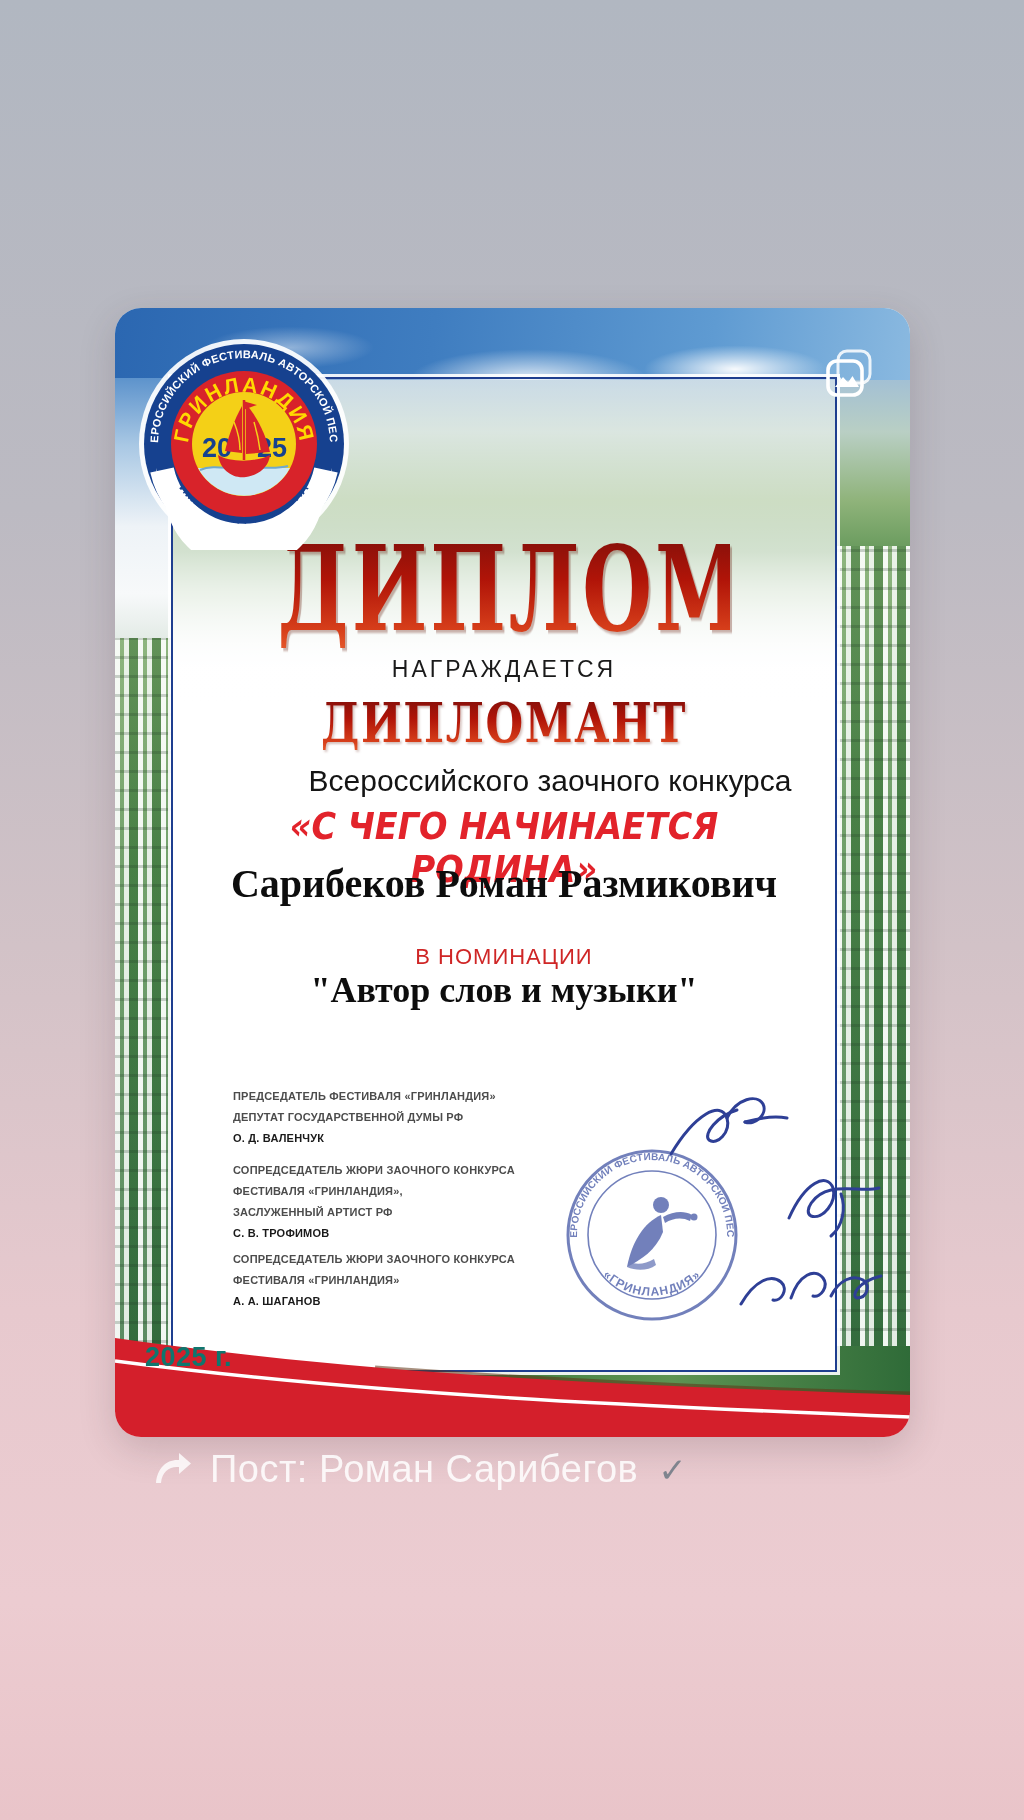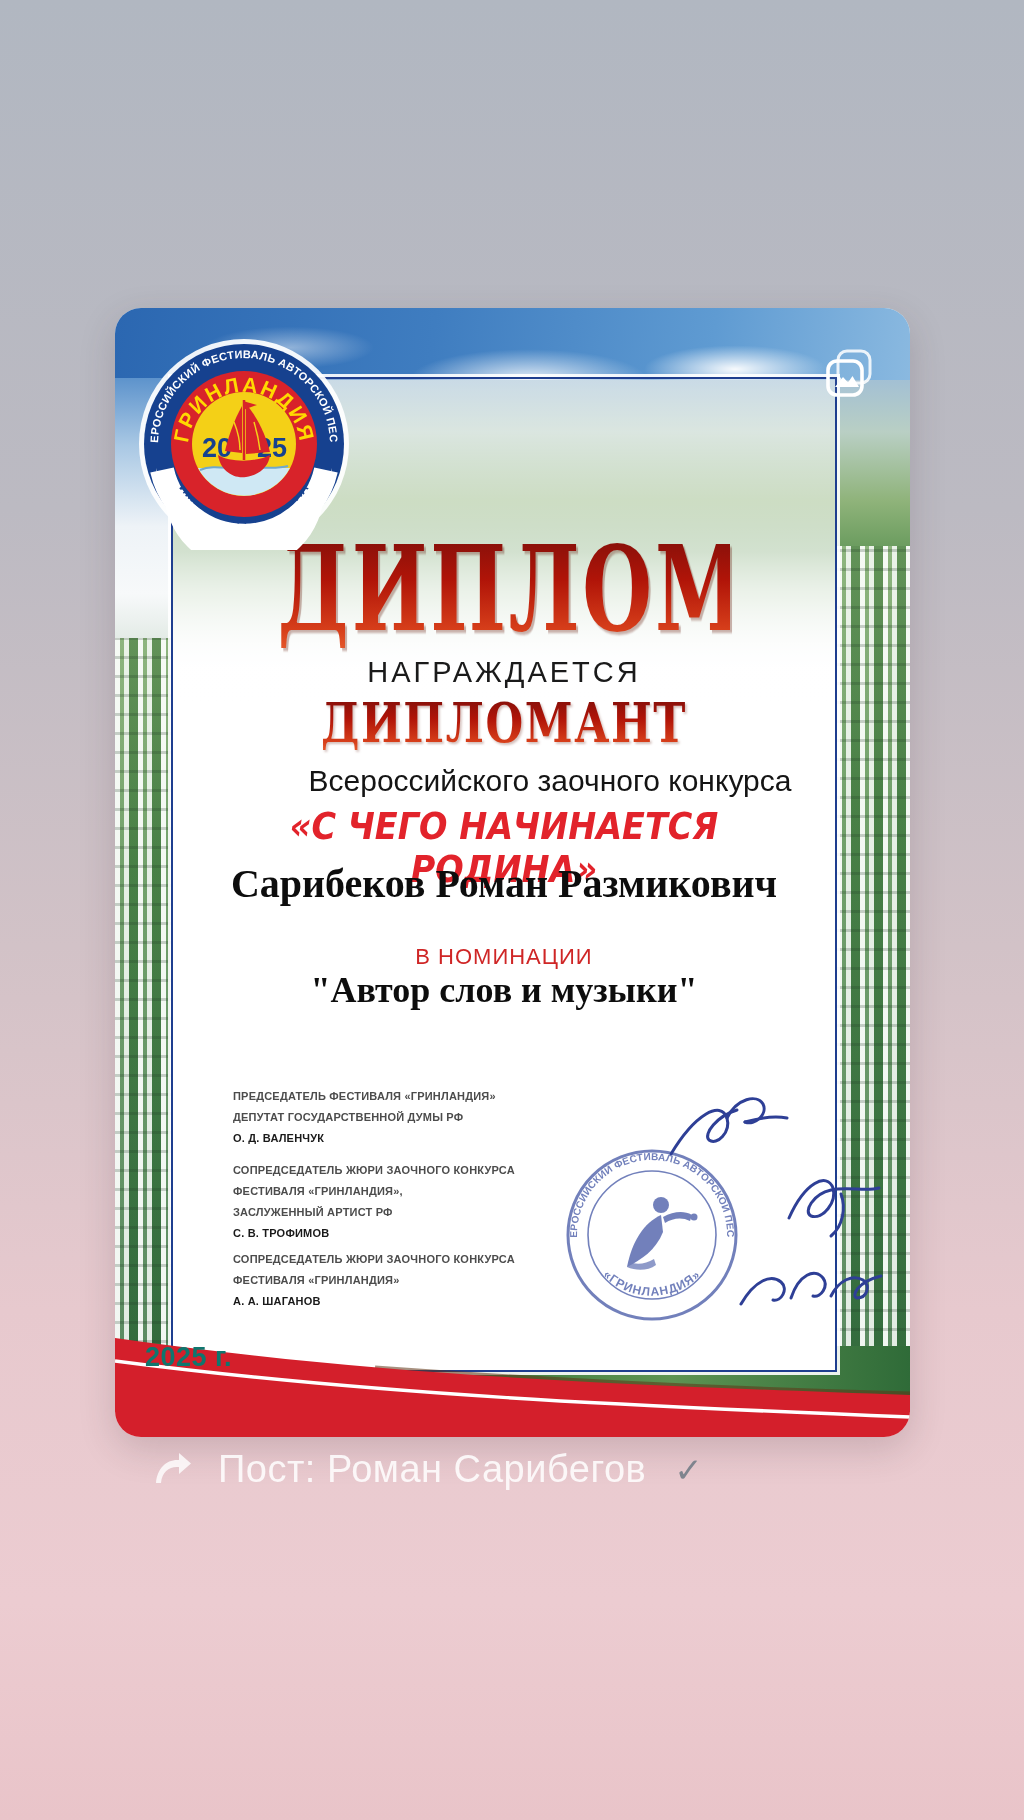--- a/index.html
+++ b/index.html
@@ -34,21 +34,21 @@
     border:2px solid #1e3e8f;box-shadow:0 0 0 3px rgba(255,255,255,.9);
     background:linear-gradient(180deg,rgba(255,255,255,.42) 0px,rgba(255,255,255,.55) 120px,rgba(255,255,255,.82) 210px,rgba(255,255,255,.98) 285px,#ffffff 330px);}
 
   
   .ctext{left:56px;width:666px;text-align:center;color:#111;}
   .grad-red{background:linear-gradient(180deg,#7f0f0a 0%,#b01408 42%,#d8401b 86%,#e3562a 100%);
     -webkit-background-clip:text;background-clip:text;color:transparent;
     font-family:"DejaVu Serif","Liberation Serif",serif;font-weight:700;}
   #t-diplom{top:222px;font-size:118px;line-height:1;letter-spacing:4px;transform:scaleX(.68);
     text-shadow:none;filter:drop-shadow(3px 3px 1px rgba(110,40,25,.35));}
-  #t-awlabel{top:348px;font-size:29px;letter-spacing:3px;color:#1a1a1a;}
+  #t-awlabel{top:348px;font-size:23px;letter-spacing:3px;color:#1a1a1a;}
   #t-grade{top:388px;font-size:54px;line-height:1;letter-spacing:2px;transform:scaleX(.8);
     filter:drop-shadow(2px 2px 1px rgba(110,40,25,.3));}
   #t-contesttype{top:456px;font-size:30px;color:#141414;margin-left:46px;}
   #t-contestname{top:498px;font-size:36px;font-weight:700;font-style:italic;color:#e2232b;
     font-family:"DejaVu Sans","Liberation Sans",sans-serif;letter-spacing:0;transform:scaleX(.93) scaleY(1.05);}
   #t-recipient{top:552px;font-size:40px;font-weight:700;color:#0d0d0d;
     font-family:"Liberation Serif","DejaVu Serif",serif;}
   #t-nomlabel{top:636px;font-size:22px;letter-spacing:1px;color:#cf2626;}
   #t-nomvalue{top:661px;font-size:36px;font-weight:700;color:#0d0d0d;
     font-family:"Liberation Serif","DejaVu Serif",serif;}
@@ -63,21 +63,21 @@
   #redband{left:0;top:1005px;}
   #year{left:30px;top:1034px;font-size:27px;font-weight:700;color:#0f766e;letter-spacing:.5px;}
 
   
   #logo{left:23px;top:30px;}
   #mediaicon{left:706px;top:38px;}
   #stamp{left:449px;top:839px;opacity:.85;}
   .signk{pointer-events:none;}
 
   
-  #caption{left:150px;top:1448px;display:flex;align-items:center;gap:24px;}
+  #caption{left:150px;top:1448px;display:flex;align-items:center;gap:16px;}
   #caption .cap-text{font-size:38px;color:rgba(255,255,255,.85);letter-spacing:.5px;}
   #caption .cap-check{font-size:34px;font-weight:700;color:#7f848e;font-family:"DejaVu Sans",sans-serif;margin-left:4px;}
 </style>
 </head>
 <body>
 
 <div id="stage">
 
   <div id="card" class="abs">
     <div class="abs ph-landscape"></div>

